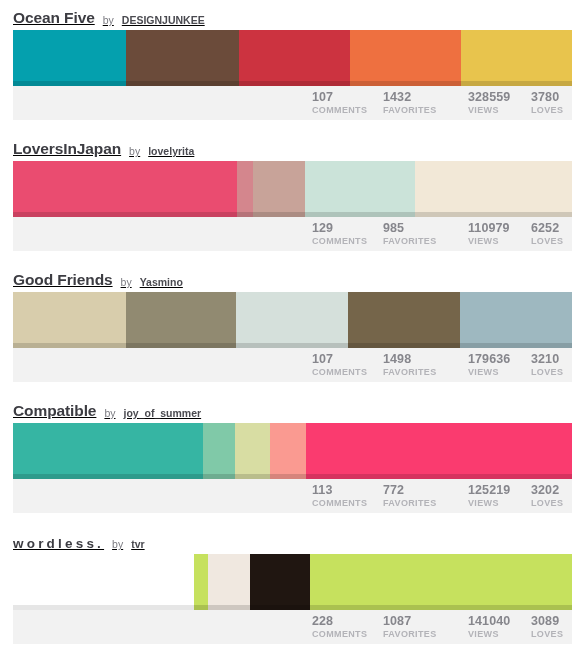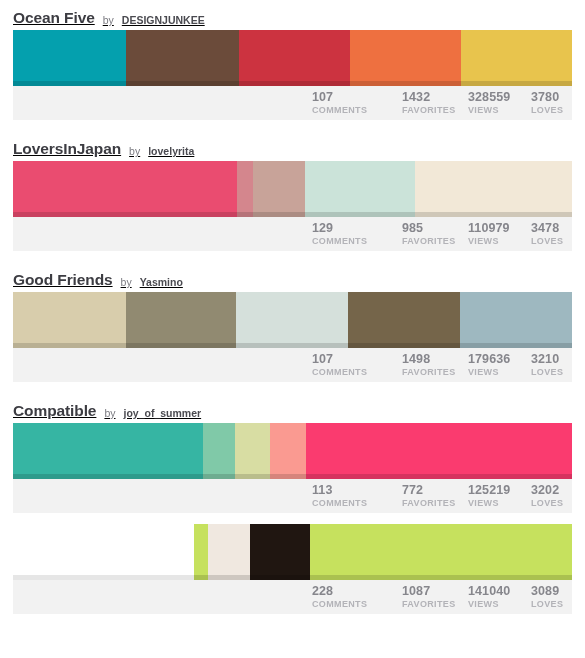--- a/index.html
+++ b/index.html
@@ -107,21 +107,21 @@
   }
   .stat-label {
     display: block;
     font-size: 9px;
     font-weight: bold;
     color: #b3b3b8;
     line-height: 12px;
     letter-spacing: 0.35px;
   }
   .stat-comments { left: 299px; }
-  .stat-favorites { left: 389px; }
+  .stat-favorites { left: 370px; }
   .stat-views { left: 455px; }
   .stat-loves { left: 518px; }
   .card-gap {
     height: 11px;
   }
 </style>
 </head>
 <body>
 
 <div class="palette-list">
@@ -198,21 +198,21 @@
       </div>
       <div class="stat stat-favorites">
         <span class="stat-value">985</span>
         <span class="stat-label">FAVORITES</span>
       </div>
       <div class="stat stat-views">
         <span class="stat-value">110979</span>
         <span class="stat-label">VIEWS</span>
       </div>
       <div class="stat stat-loves">
-        <span class="stat-value">3478</span>
+        <span class="stat-value">6252</span>
         <span class="stat-label">LOVES</span>
       </div>
     </div>
   </div>
   <div class="card-gap"></div>
 
   <div class="palette-card">
     <div class="card-header">
       <span class="palette-title">Good Friends</span>
       <span class="byline"><span class="byline-by">by</span><span class="byline-author">Yasmino</span></span>
@@ -292,20 +292,24 @@
       </div>
       <div class="stat stat-loves">
         <span class="stat-value">3202</span>
         <span class="stat-label">LOVES</span>
       </div>
     </div>
   </div>
   <div class="card-gap"></div>
 
   <div class="palette-card">
+    <div class="card-header">
+      <span class="palette-title spaced">wordless.</span>
+      <span class="byline"><span class="byline-by">by</span><span class="byline-author">tvr</span></span>
+    </div>
     <div class="swatch-strip">
       <div class="swatch spacer" style="width:181px">
           <span class="shade"></span>
         </div>
       <div class="swatch" style="width:14px;background:#C6E15E">
           <span class="shade"></span>
         </div>
       <div class="swatch" style="width:42px;background:#F0E8E0">
           <span class="shade"></span>
         </div>

